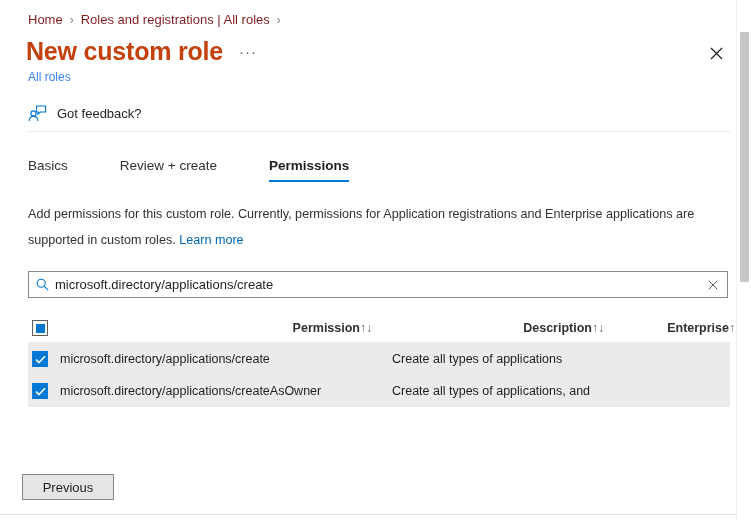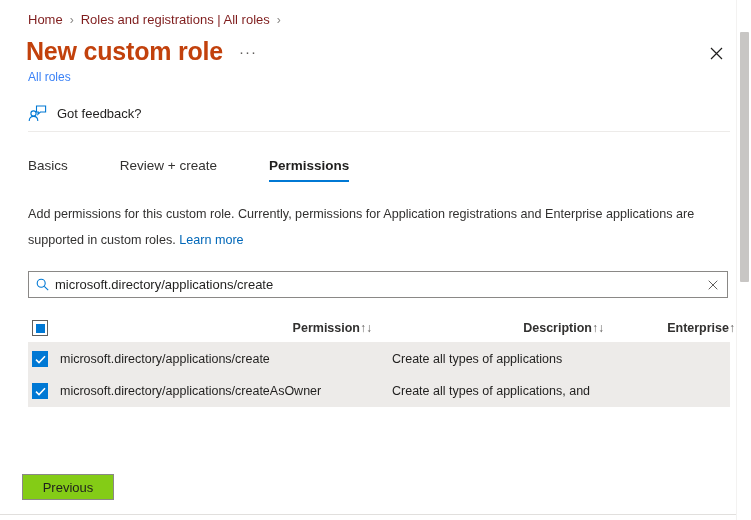--- a/index.html
+++ b/index.html
@@ -297,21 +297,21 @@
   .footer-btns {
     position: absolute;
     top: 474px;
     left: 22px;
     display: flex;
   }
   .btn {
     min-width: 92px;
     height: 26px;
     border: 1px solid #8a8886;
-    background: #84cc16;
+    background: #e5e5e5;
     color: #201f1e;
     font-family: "Liberation Sans", sans-serif;
     font-size: 13px;
     cursor: pointer;
     margin-right: 17px;
     padding: 0 12px;
     box-sizing: border-box;
   }
 
   

